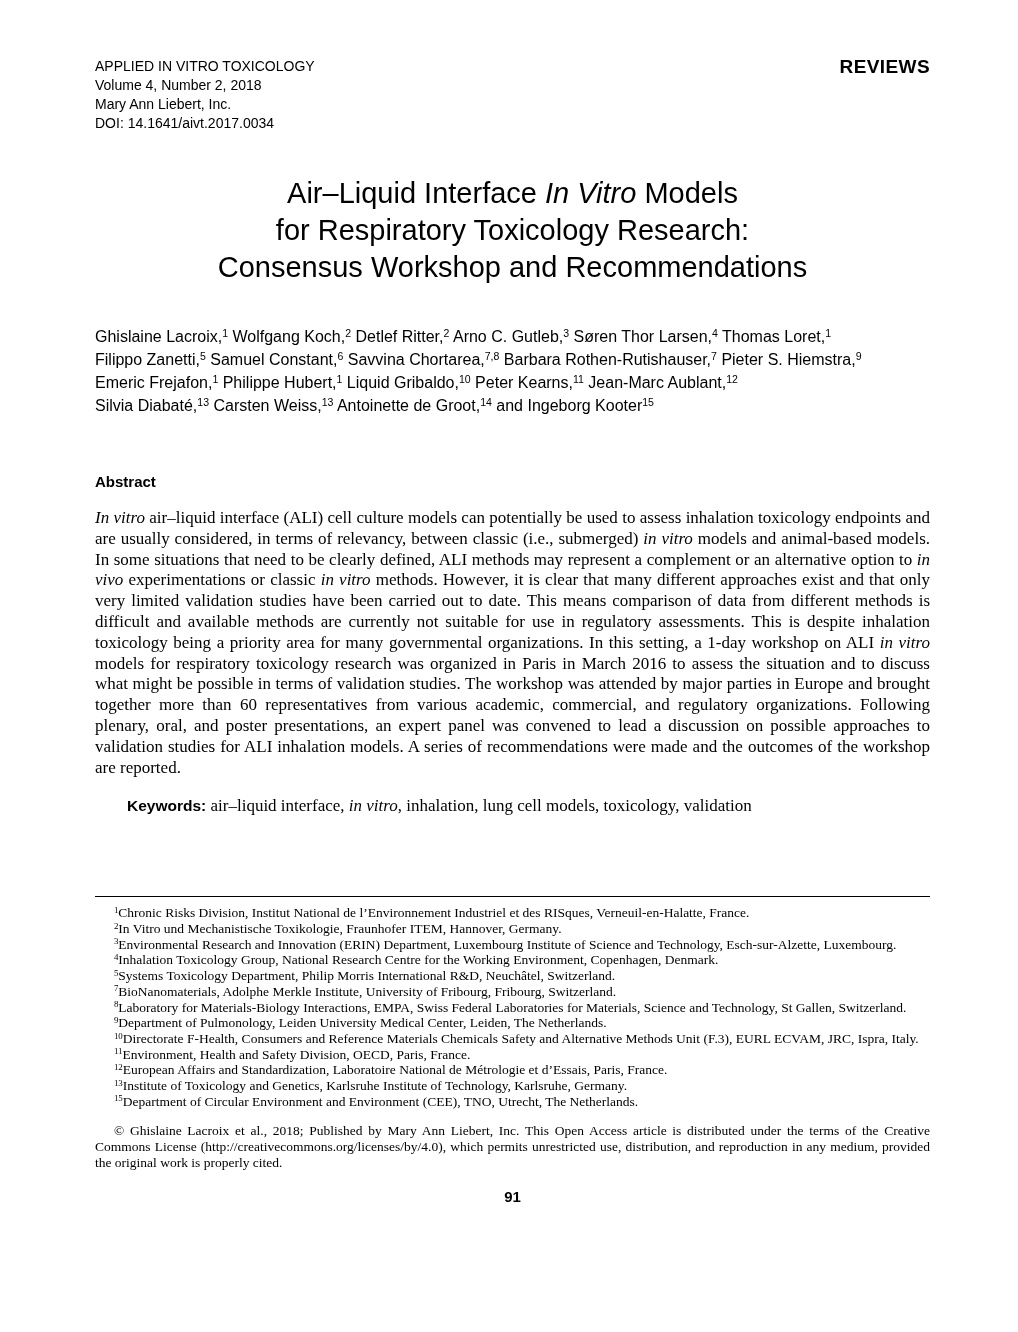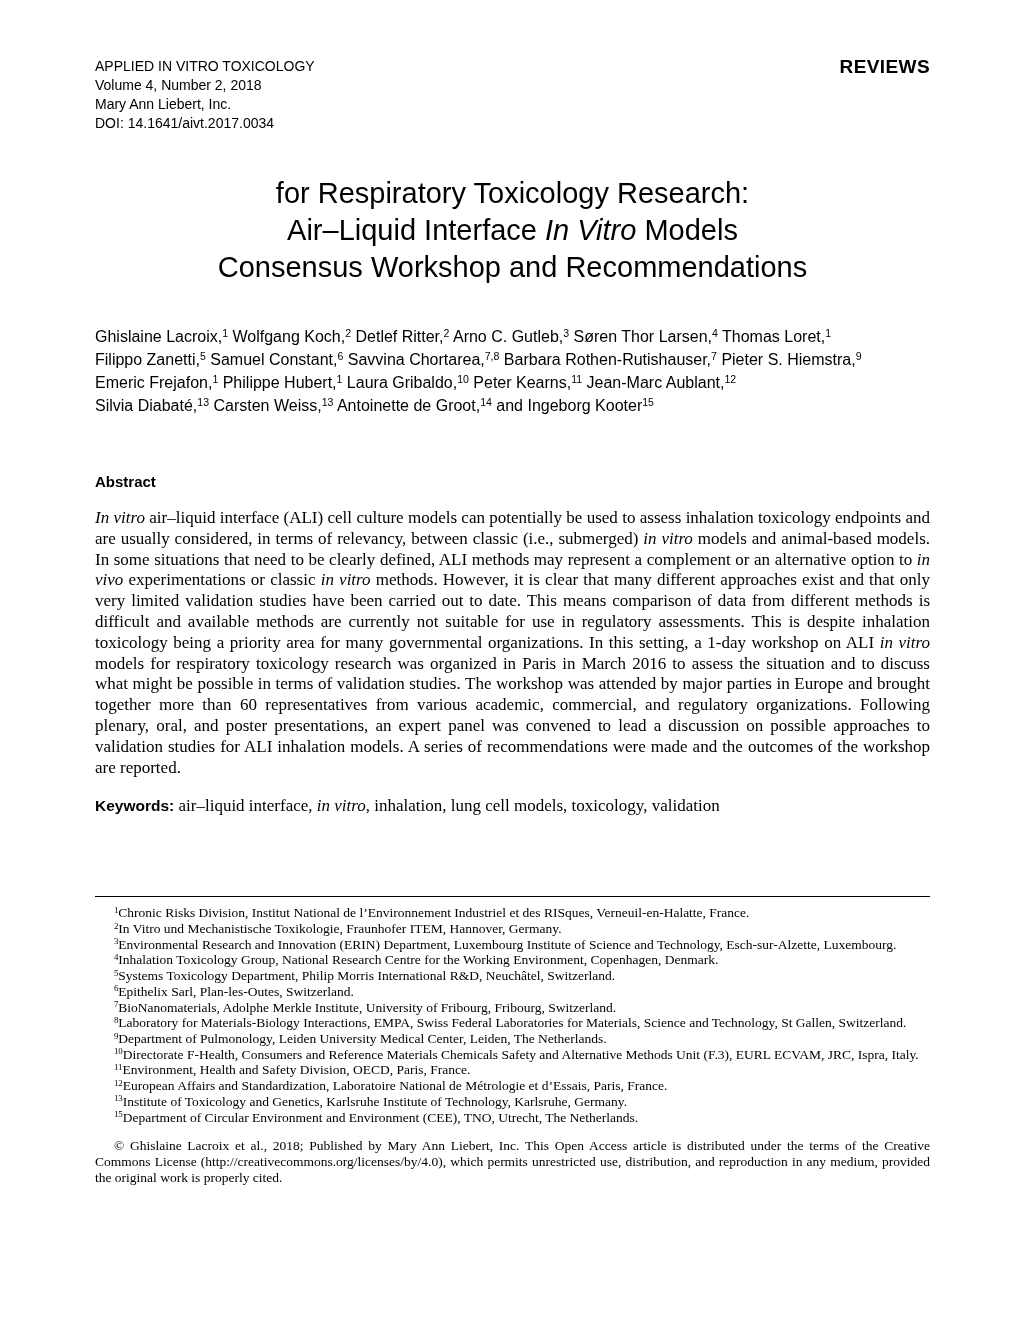--- a/index.html
+++ b/index.html
@@ -11,21 +11,21 @@
   .masthead{display:flex;justify-content:space-between;align-items:flex-start;}
   .journal-meta{font:14px/19px "Liberation Sans",sans-serif;}
   .reviews-label{font:bold 19px/19px "Liberation Sans",sans-serif;letter-spacing:.4px;}
   .article-title{margin-top:42px;text-align:center;font:400 29px/37px "Liberation Sans",sans-serif;}
   .it{font-style:italic;}
   .authors{margin-top:39px;text-align:left;font:16px/23px "Liberation Sans",sans-serif;}
   sup{font-size:66%;line-height:0;vertical-align:baseline;position:relative;top:-0.5em;}
   .abstract-heading{margin-top:55px;font:bold 15px/19px "Liberation Sans",sans-serif;}
   .abstract-body{font:17px/20.8px "Liberation Serif",serif;text-align:justify;}
   .keywords{margin-top:10px;font:17px/21px "Liberation Serif",serif;}
-  .kw-label{font:bold 15.5px "Liberation Sans",sans-serif;}
+  .kw-label{font:bold 15.5px "Liberation Sans",sans-serif;margin-left:32px;}
   .fn-rule{margin-top:80px;border:0;border-top:1.6px solid #000;height:0;width:100%;}
   .footnotes{margin-top:7px;font:13.5px/15.7px "Liberation Serif",serif;text-align:justify;}
   .footnote{margin:0;text-indent:1.4em;}
   .copyright{margin-top:13px;font:13.5px/16px "Liberation Serif",serif;text-align:justify;text-indent:1.4em;}
   .page-number{margin-top:17px;text-align:center;font:bold 15px "Liberation Sans",sans-serif;}
 </style>
 </head>
 <body>
 
 <div class="page">
@@ -34,53 +34,53 @@
     <div class="journal-meta">
       <div>APPLIED IN VITRO TOXICOLOGY</div>
       <div>Volume 4, Number 2, 2018</div>
       <div>Mary Ann Liebert, Inc.</div>
       <div>DOI: 14.1641/aivt.2017.0034</div>
     </div>
     <div class="reviews-label">REVIEWS</div>
   </div>
 
   <h1 class="article-title">
+    <div><span>Air–Liquid Interface </span><span class="it">In Vitro</span><span> Models</span></div>
     <div><span>for Respiratory Toxicology Research:</span></div>
-    <div><span>Air–Liquid Interface </span><span class="it">In Vitro</span><span> Models</span></div>
     <div><span>Consensus Workshop and Recommendations</span></div>
   </h1>
 
   <div class="authors" id="authors">
       <div><span>Ghislaine Lacroix,</span><sup>1</sup><span> Wolfgang Koch,</span><sup>2</sup><span> Detlef Ritter,</span><sup>2</sup><span> Arno C. Gutleb,</span><sup>3</sup><span> Søren Thor Larsen,</span><sup>4</sup><span> Thomas Loret,</span><sup>1</sup></div>
       <div><span>Filippo Zanetti,</span><sup>5</sup><span> Samuel Constant,</span><sup>6</sup><span> Savvina Chortarea,</span><sup>7,8</sup><span> Barbara Rothen-Rutishauser,</span><sup>7</sup><span> Pieter S. Hiemstra,</span><sup>9</sup></div>
-      <div><span>Emeric Frejafon,</span><sup>1</sup><span> Philippe Hubert,</span><sup>1</sup><span> Laura Gribaldo,</span><sup>10</sup><span> Peter Kearns,</span><sup>11</sup><span> Jean-Marc Aublant,</span><sup>12</sup></div>
+      <div><span>Emeric Frejafon,</span><sup>1</sup><span> Philippe Hubert,</span><sup>1</sup><span> Liquid Gribaldo,</span><sup>10</sup><span> Peter Kearns,</span><sup>11</sup><span> Jean-Marc Aublant,</span><sup>12</sup></div>
       <div><span>Silvia Diabaté,</span><sup>13</sup><span> Carsten Weiss,</span><sup>13</sup><span> Antoinette de Groot,</span><sup>14</sup><span> and Ingeborg Kooter</span><sup>15</sup></div>
     </div>
 
   <div class="abstract-heading">Abstract</div>
 
   <p class="abstract-body"><span class="it">In vitro</span><span> air–liquid interface (ALI) cell culture models can potentially be used to assess inhalation toxicology endpoints and are usually considered, in terms of relevancy, between classic (i.e., submerged) </span><span class="it">in vitro</span><span> models and animal-based models. In some situations that need to be clearly defined, ALI methods may represent a complement or an alternative option to </span><span class="it">in vivo</span><span> experimentations or classic </span><span class="it">in vitro</span><span> methods. However, it is clear that many different approaches exist and that only very limited validation studies have been carried out to date. This means comparison of data from different methods is difficult and available methods are currently not suitable for use in regulatory assessments. This is despite inhalation toxicology being a priority area for many governmental organizations. In this setting, a 1-day workshop on ALI </span><span class="it">in vitro</span><span> models for respiratory toxicology research was organized in Paris in March 2016 to assess the situation and to discuss what might be possible in terms of validation studies. The workshop was attended by major parties in Europe and brought together more than 60 representatives from various academic, commercial, and regulatory organizations. Following plenary, oral, and poster presentations, an expert panel was convened to lead a discussion on possible approaches to validation studies for ALI inhalation models. A series of recommendations were made and the outcomes of the workshop are reported.</span></p>
 
   <p class="keywords"><span class="kw-label">Keywords:</span><span><span> air–liquid interface, </span><span class="it">in vitro</span><span>, inhalation, lung cell models, toxicology, validation</span></span></p>
 
   <hr class="fn-rule">
 
   <div class="footnotes" id="footnotes">
       <p class="footnote"><sup>1</sup>Chronic Risks Division, Institut National de l’Environnement Industriel et des RISques, Verneuil-en-Halatte, France.</p>
       <p class="footnote"><sup>2</sup>In Vitro und Mechanistische Toxikologie, Fraunhofer ITEM, Hannover, Germany.</p>
       <p class="footnote"><sup>3</sup>Environmental Research and Innovation (ERIN) Department, Luxembourg Institute of Science and Technology, Esch-sur-Alzette, Luxembourg.</p>
       <p class="footnote"><sup>4</sup>Inhalation Toxicology Group, National Research Centre for the Working Environment, Copenhagen, Denmark.</p>
       <p class="footnote"><sup>5</sup>Systems Toxicology Department, Philip Morris International R&amp;D, Neuchâtel, Switzerland.</p>
-      <p class="footnote"><sup>6</sup>Epithelix Sarl, Plan-les-Outes, Switzerland.</p>
       <p class="footnote"><sup>7</sup>BioNanomaterials, Adolphe Merkle Institute, University of Fribourg, Fribourg, Switzerland.</p>
       <p class="footnote"><sup>8</sup>Laboratory for Materials-Biology Interactions, EMPA, Swiss Federal Laboratories for Materials, Science and Technology, St Gallen, Switzerland.</p>
       <p class="footnote"><sup>9</sup>Department of Pulmonology, Leiden University Medical Center, Leiden, The Netherlands.</p>
       <p class="footnote"><sup>10</sup>Directorate F-Health, Consumers and Reference Materials Chemicals Safety and Alternative Methods Unit (F.3), EURL ECVAM, JRC, Ispra, Italy.</p>
       <p class="footnote"><sup>11</sup>Environment, Health and Safety Division, OECD, Paris, France.</p>
       <p class="footnote"><sup>12</sup>European Affairs and Standardization, Laboratoire National de Métrologie et d’Essais, Paris, France.</p>
       <p class="footnote"><sup>13</sup>Institute of Toxicology and Genetics, Karlsruhe Institute of Technology, Karlsruhe, Germany.</p>
       <p class="footnote"><sup>15</sup>Department of Circular Environment and Environment (CEE), TNO, Utrecht, The Netherlands.</p>
     </div>
 
   <p class="copyright">© Ghislaine Lacroix et al., 2018; Published by Mary Ann Liebert, Inc. This Open Access article is distributed under the terms of the Creative Commons License (http://creativecommons.org/licenses/by/4.0), which permits unrestricted use, distribution, and reproduction in any medium, provided the original work is properly cited.</p>
 
+  <div class="page-number">91</div>
 
 </div>
 
 </body></html>

